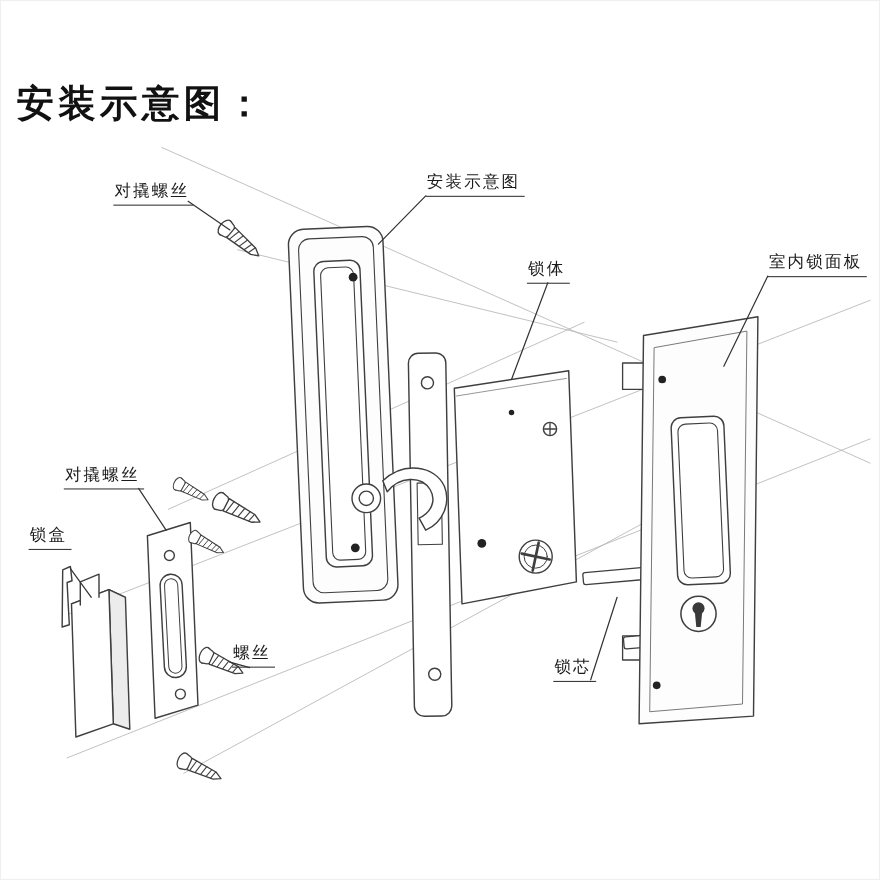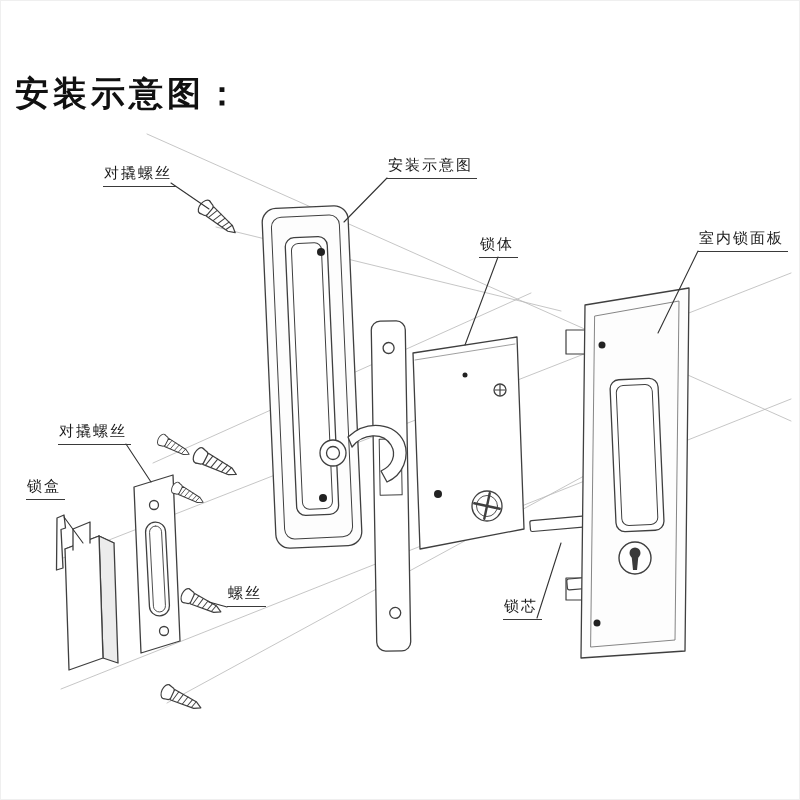--- a/index.html
+++ b/index.html
@@ -150,16 +150,16 @@
   </svg>
 
   <div class="title">安装示意图：</div>
 
   <div class="lbl" style="left:102px;top:163px">对撬螺丝</div>
   <div class="lbl" style="left:386px;top:155px">安装示意图</div>
   <div class="lbl" style="left:478px;top:234px">锁体</div>
   <div class="lbl" style="left:697px;top:228px">室内锁面板</div>
   <div class="lbl" style="left:57px;top:421px">对撬螺丝</div>
   <div class="lbl" style="left:25px;top:476px">锁盒</div>
-  <div class="lbl" style="left:226px;top:583px">螺丝</div>
+  <div class="lbl" style="left:210px;top:583px">螺丝</div>
   <div class="lbl" style="left:502px;top:596px">锁芯</div>
 
 </div>
 
 </body></html>

